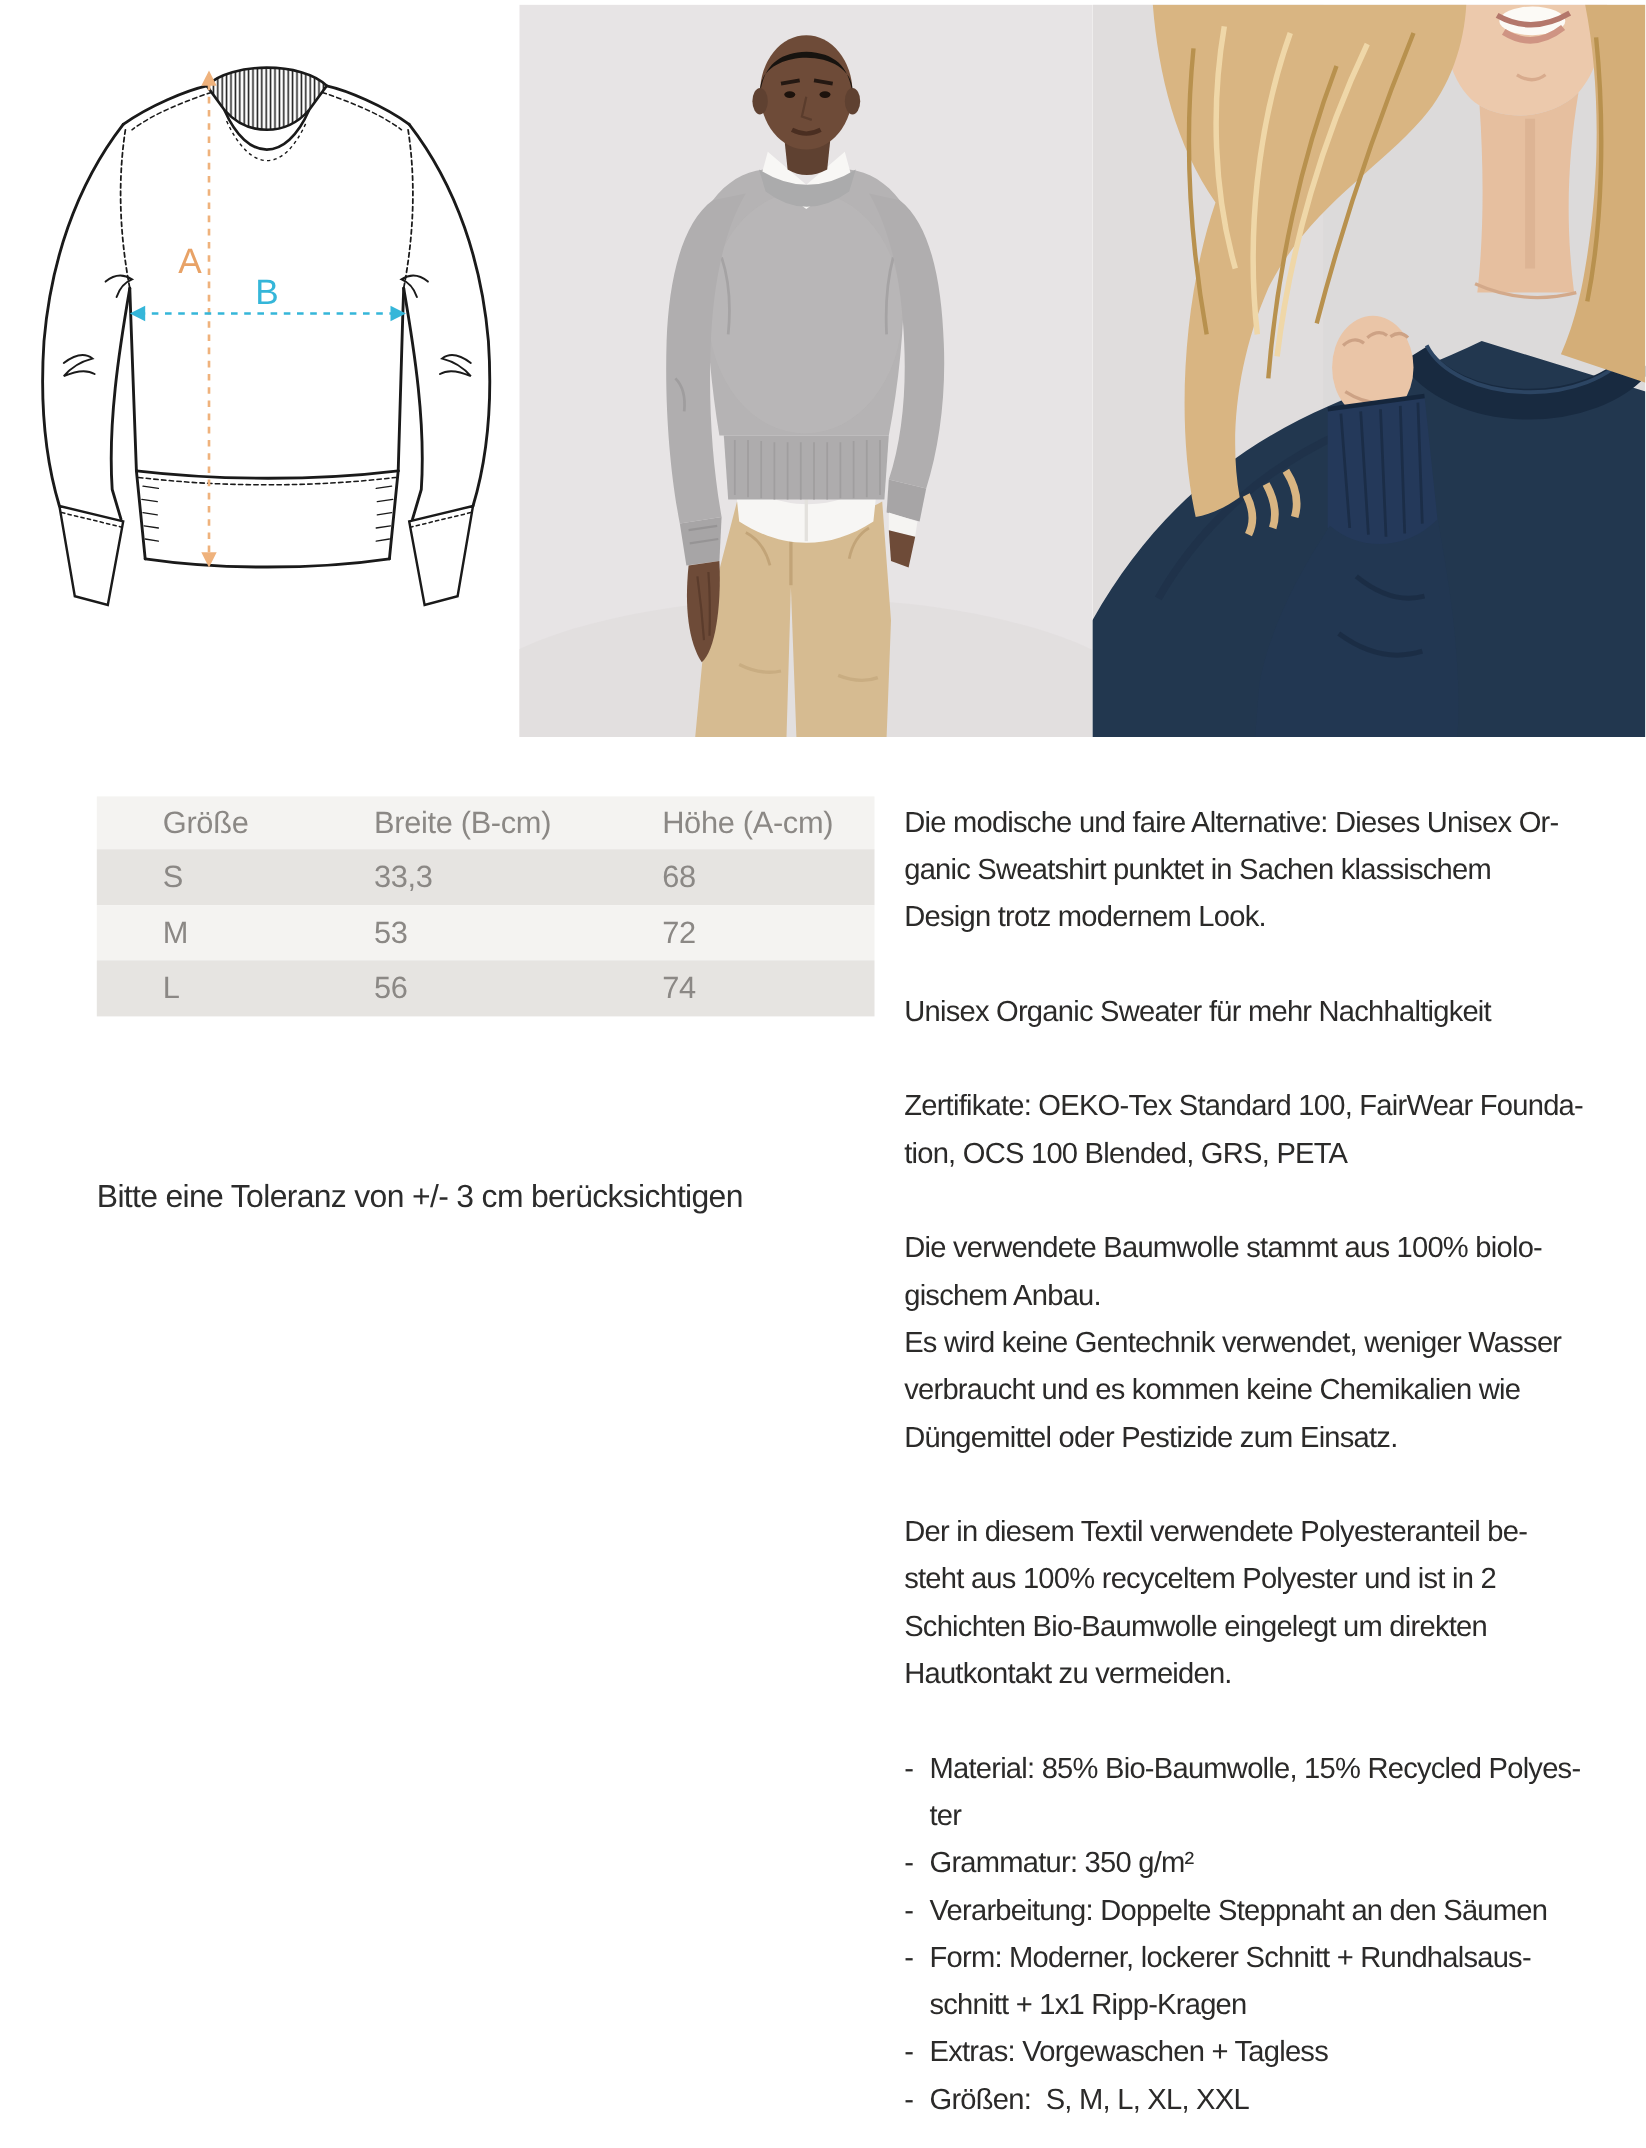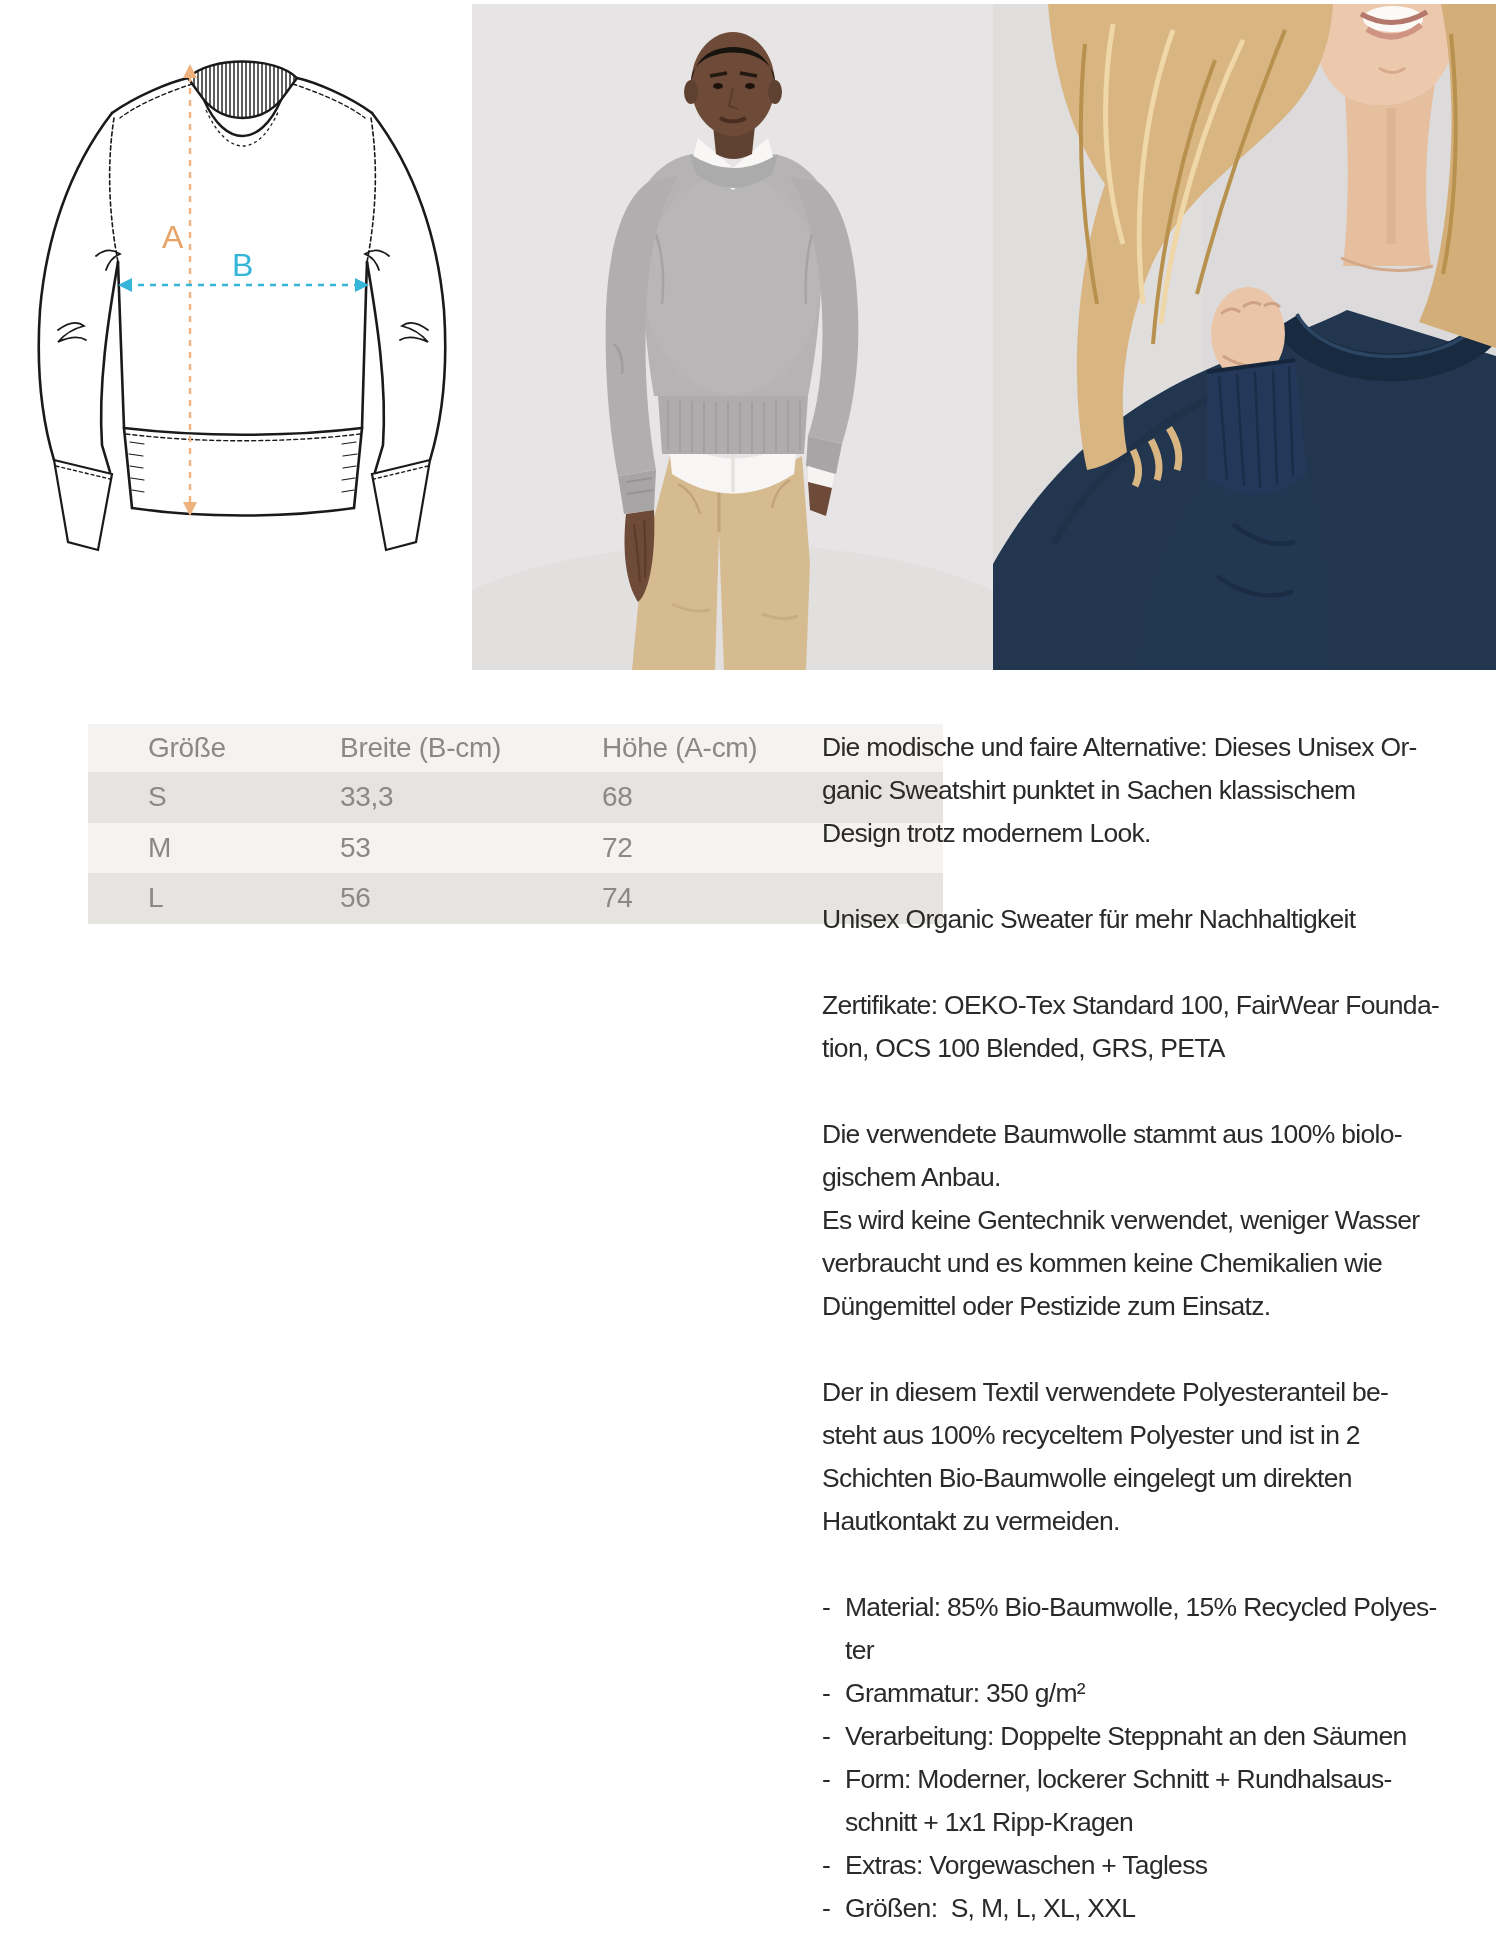--- a/index.html
+++ b/index.html
@@ -7,21 +7,21 @@
   .page{position:absolute;inset:0;background:#fff;}
 
   
   .diagram{position:absolute;left:20px;top:10px;width:450px;height:558px;}
   .photo{position:absolute;top:4px;height:666px;overflow:hidden;}
   .photo-man{left:472px;width:521px;}
   .photo-woman{left:993px;width:503px;}
   .photo svg,.diagram svg{display:block;width:100%;height:100%;}
 
   
-  .size-table{position:absolute;left:88px;top:724px;width:855px;color:#8b8885;font-size:28px;letter-spacing:-0.3px;}
+  .size-table{position:absolute;left:88px;top:724px;width:707px;color:#8b8885;font-size:28px;letter-spacing:-0.3px;}
   .trow{display:grid;grid-template-columns:252px 262px 1fr;align-items:center;height:50.5px;}
   .trow.thead{height:48px;background:#f4f3f1;}
   .trow.odd{background:#e6e4e1;}
   .trow.even{background:#f4f3f1;}
   .tcell{white-space:nowrap;}
   .tcell.c1{padding-left:60px;}
 
   .note{position:absolute;left:88px;top:1072px;font-size:29px;color:#2c2c2c;letter-spacing:-0.6px;white-space:nowrap;}
 
   
@@ -232,20 +232,21 @@
           <div class="tcell c3">72</div>
         </div>
         <div class="trow odd">
           <div class="tcell c1">L</div>
           <div class="tcell c2">56</div>
           <div class="tcell c3">74</div>
         </div>
       </div>
   </div>
 
+  <div class="note">Bitte eine Toleranz von +/- 3 cm berücksichtigen</div>
 
   <div class="desc">
       <div class="dblock">
         <div class="dline">Die modische und faire Alternative: Dieses Unisex Or-</div>
         <div class="dline">ganic Sweatshirt punktet in Sachen klassischem</div>
         <div class="dline">Design trotz modernem Look.</div>
       </div>
       <div class="dblock">
         <div class="dline">Unisex Organic Sweater für mehr Nachhaltigkeit</div>
       </div>

